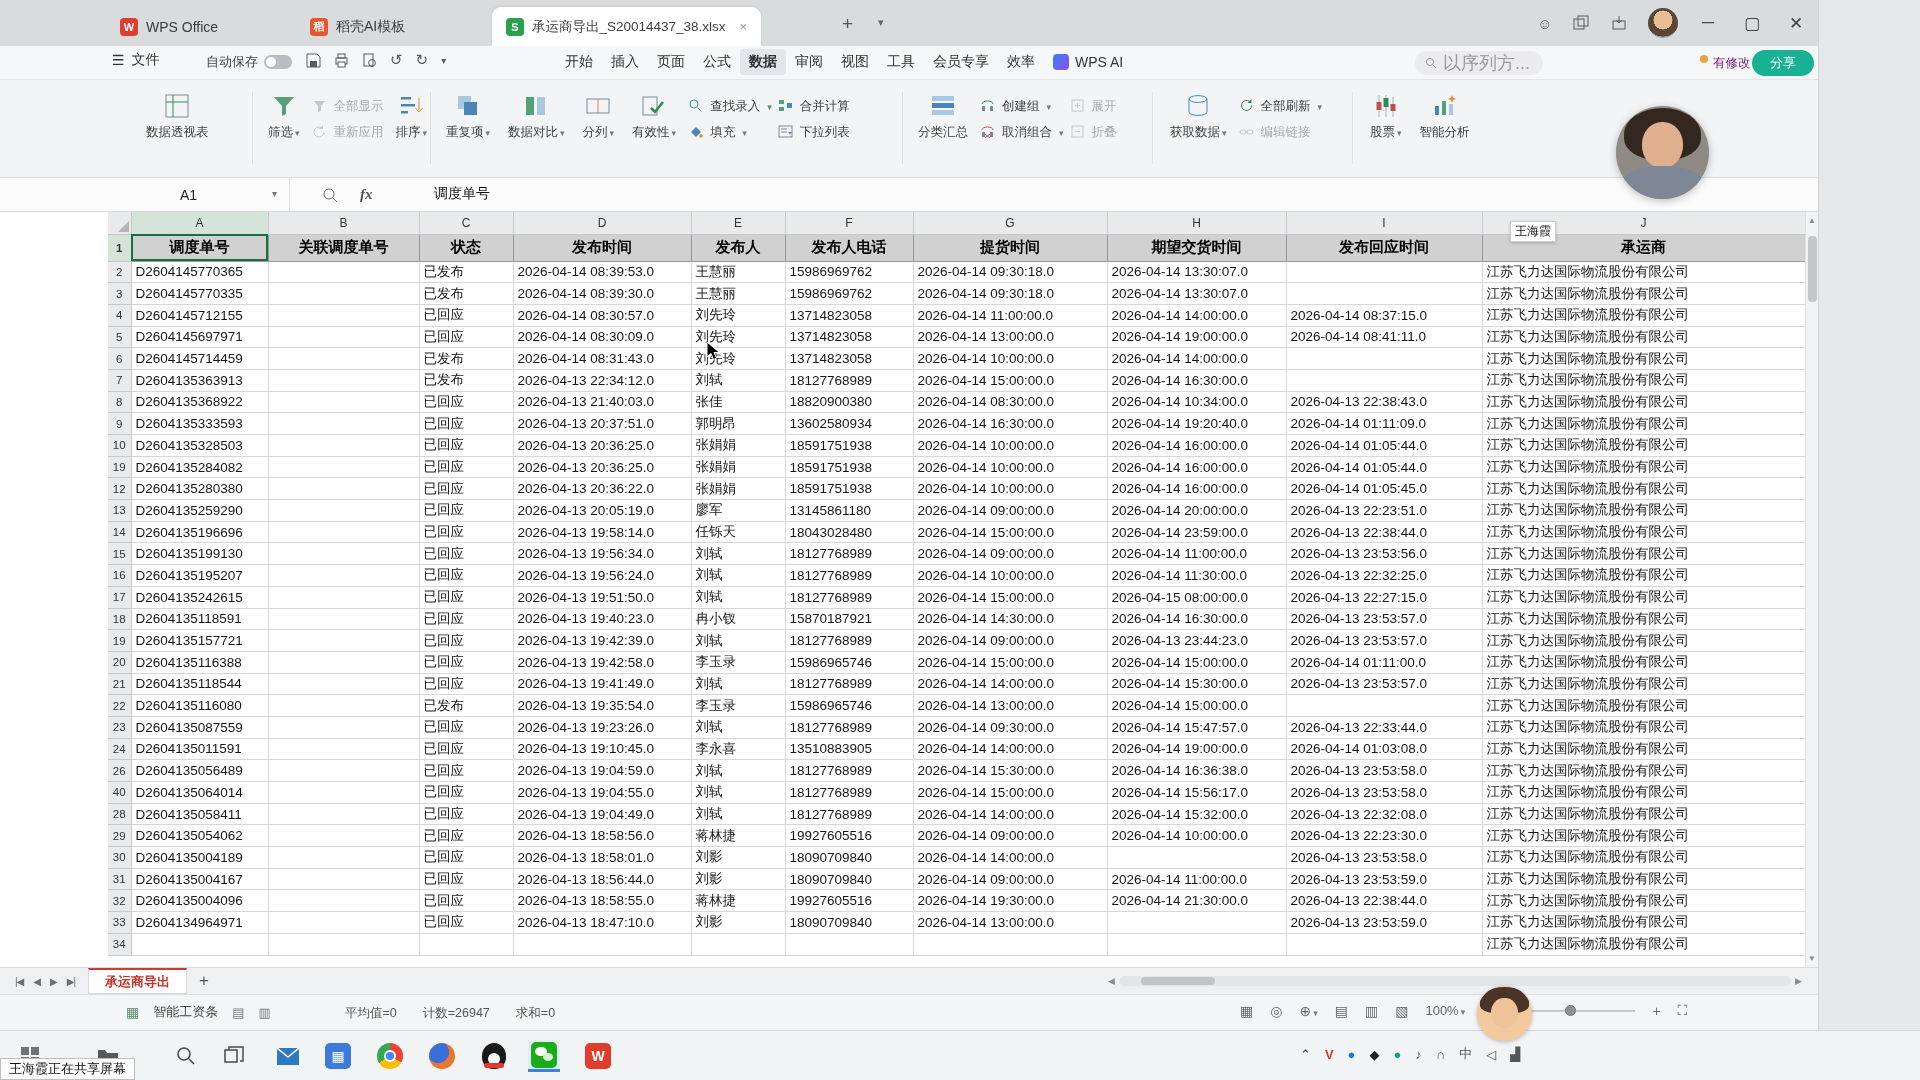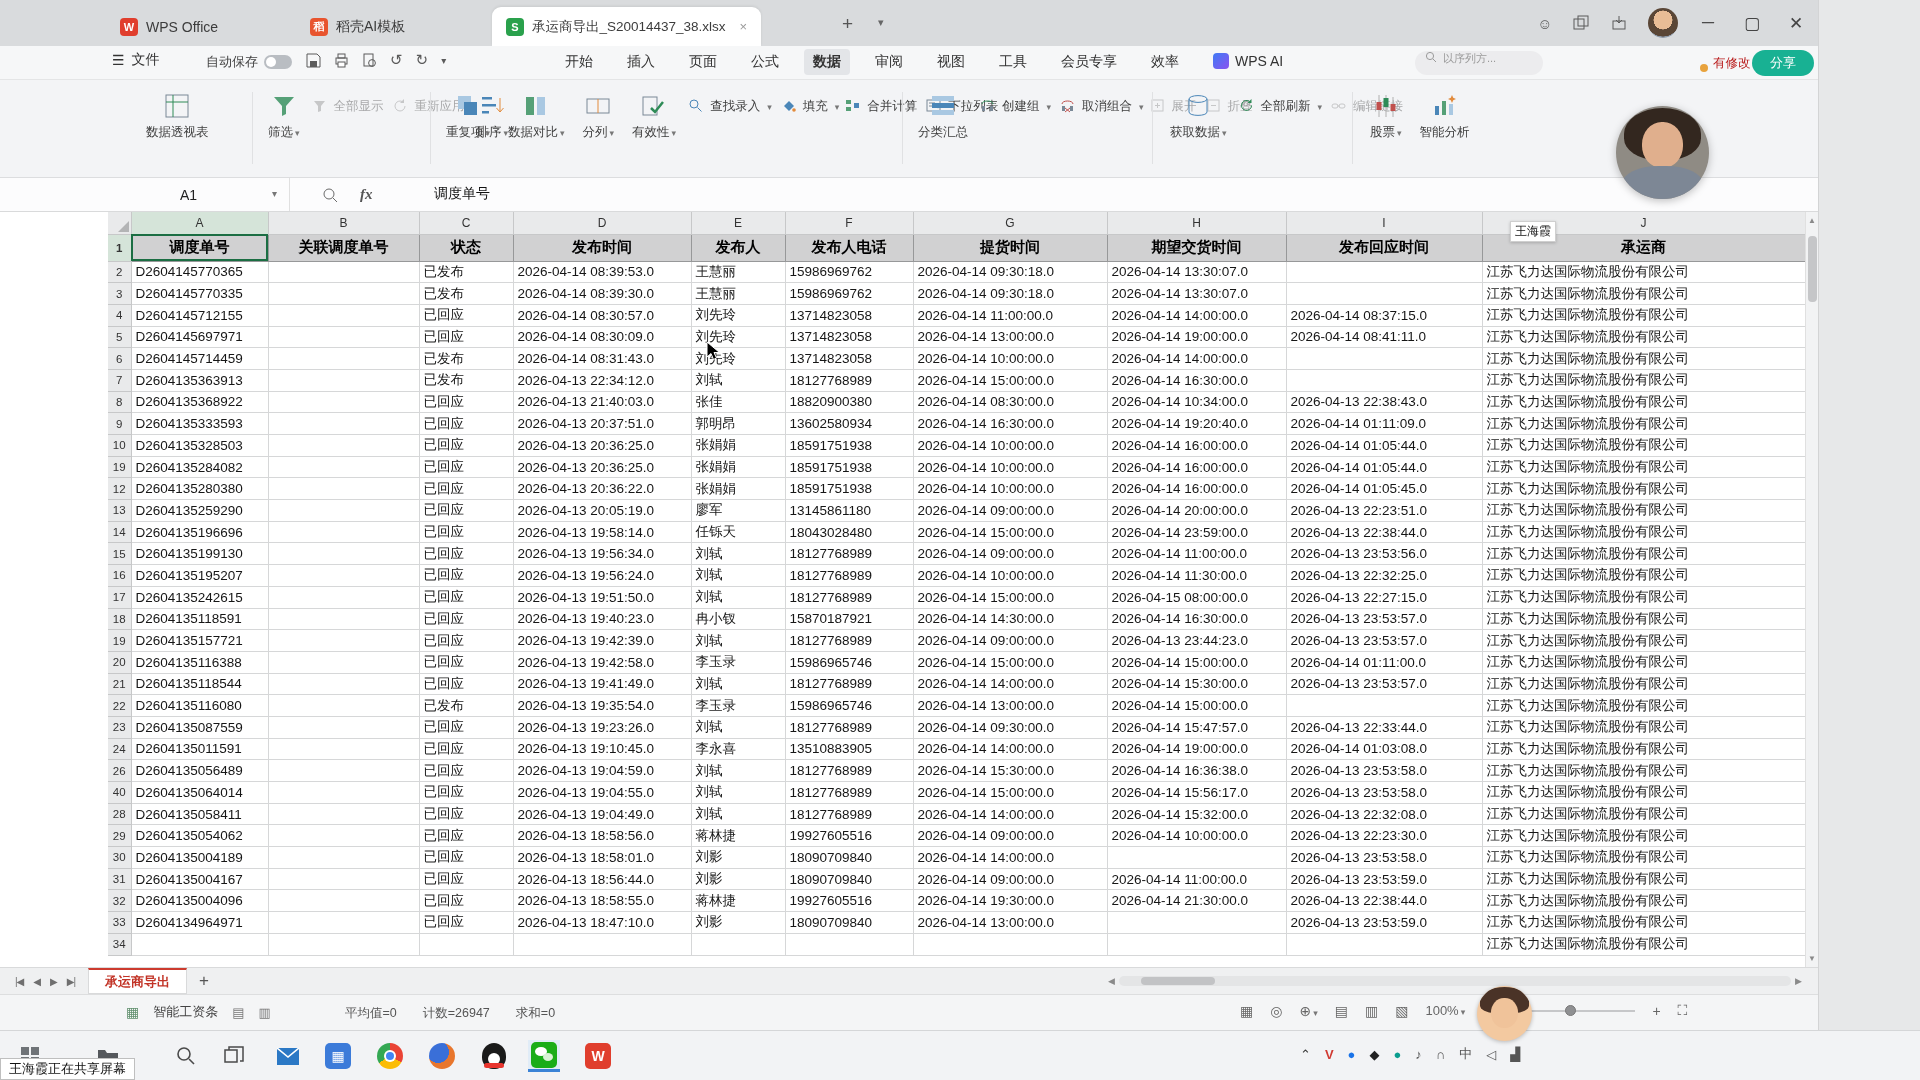--- a/index.html
+++ b/index.html
@@ -23,43 +23,43 @@
   .tcaret{position:absolute;top:16px;font-size:11px;color:#666}
   .tbtn{position:absolute;top:6px;width:34px;height:34px;display:flex;align-items:center;justify-content:center;color:#5a5a5a;font-size:15px}
   .avatar-mini{position:absolute;top:8px;width:30px;height:30px;border-radius:50%;
      background:radial-gradient(circle at 50% 40%,#e9bd96 0 40%,#5a4636 41% 70%,#8d99a8 71%)}
   .winctl{position:absolute;top:0;width:44px;height:46px;display:flex;align-items:center;justify-content:center;font-size:17px;color:#444}
 
   
   .menubar{position:absolute;left:0;top:46px;width:1818px;height:34px;background:#f6f7f8;border-bottom:1px solid #e4e5e6;font-size:14px;color:#333}
   .mitem{position:relative;padding:4px 9px;border-radius:4px}
   .mitem.active{background:#e3e5e8;font-weight:bold}
-  .menus{position:absolute;left:556px;top:3px;display:flex;gap:16px;align-items:flex-start}
+  .menus{position:absolute;left:556px;top:3px;display:flex;align-items:center}
   .filebtn{position:absolute;left:112px;top:5px;display:flex;gap:7px;align-items:center;font-size:14px}
   .autosave{position:absolute;left:206px;top:7px;display:flex;gap:6px;align-items:center;font-size:13px;color:#444}
   .toggle{width:28px;height:14px;border-radius:7px;background:#b9bdc2;position:relative}
   .toggle::after{content:"";position:absolute;left:2px;top:2px;width:10px;height:10px;border-radius:50%;background:#fff}
   .qicons{position:absolute;left:306px;top:5px;display:flex;gap:13px;align-items:center;color:#5b5b5b;font-size:15px}
   .wpsai{display:flex;align-items:center;gap:6px;font-weight:normal;color:#333}
   .aiico{width:16px;height:16px;border-radius:4px;background:linear-gradient(135deg,#3f7bf5,#8a53f0)}
   .searchbox{position:absolute;left:1415px;top:5px;width:128px;height:24px;border-radius:12px;background:#ececee;
-     display:flex;gap:6px;padding:0 10px;color:#9a9a9a;font-size:11px}
-  .modified{position:absolute;left:1700px;top:9px;display:flex;gap:5px;align-items:flex-end;font-size:12.5px;color:#b91c1c}
+     display:flex;align-items:center;gap:6px;padding:0 10px;color:#9a9a9a;font-size:18px}
+  .modified{position:absolute;left:1700px;top:9px;display:flex;gap:5px;align-items:flex-start;font-size:12.5px;color:#701a75}
   .dot-org{width:8px;height:8px;border-radius:50%;background:#e8a33d}
   .sharebtn{position:absolute;left:1752px;top:4px;width:62px;height:26px;border-radius:13px;background:#18b193;
      color:#fff;font-size:13px;display:flex;align-items:center;justify-content:center;gap:4px}
 
   
   .ribbon{position:absolute;left:0;top:80px;width:1818px;height:98px;background:#f3f4f6;border-bottom:1px solid #dcdddf}
   .rgroup{position:absolute;top:6px;height:86px;display:flex;align-items:flex-start;gap:6px}
   .rsep{position:absolute;top:12px;width:1px;height:72px;background:#e0e1e3}
   .rb{display:flex;flex-direction:column;align-items:center;justify-content:flex-start;gap:5px;padding:7px 6px 4px;border-radius:4px}
   .rb .rlb{font-size:12.5px;color:#3d3d3d;white-space:nowrap}
   .car{font-size:9px;color:#777;margin-left:2px}
-  .rstack{display:flex;gap:9px;padding-top:12px}
+  .rstack{display:flex;flex-direction:column;gap:9px;padding-top:12px}
   .rs{display:flex;align-items:center;gap:5px;font-size:12.5px;color:#3d3d3d;white-space:nowrap}
   .dis{opacity:.42}
   .ric16{width:17px;height:17px}
 
   
   .fbar{position:absolute;left:0;top:178px;width:1818px;height:34px;background:#fcfcfd;border-bottom:1px solid #d9dadb;font-size:14px;color:#222}
   .namebox{position:absolute;left:108px;top:0;width:182px;height:33px;border-right:1px solid #e0e0e0;display:flex;align-items:center;padding:0 10px 0 72px}
   .nbcaret{position:absolute;left:272px;top:10px;font-size:10px;color:#777}
   .fxwrap{position:absolute;left:322px;top:0;height:33px;display:flex;align-items:center;gap:22px}
   .fx{font-family:"Liberation Serif","DejaVu Serif",serif;font-style:italic;font-weight:bold;color:#555;font-size:15px}

